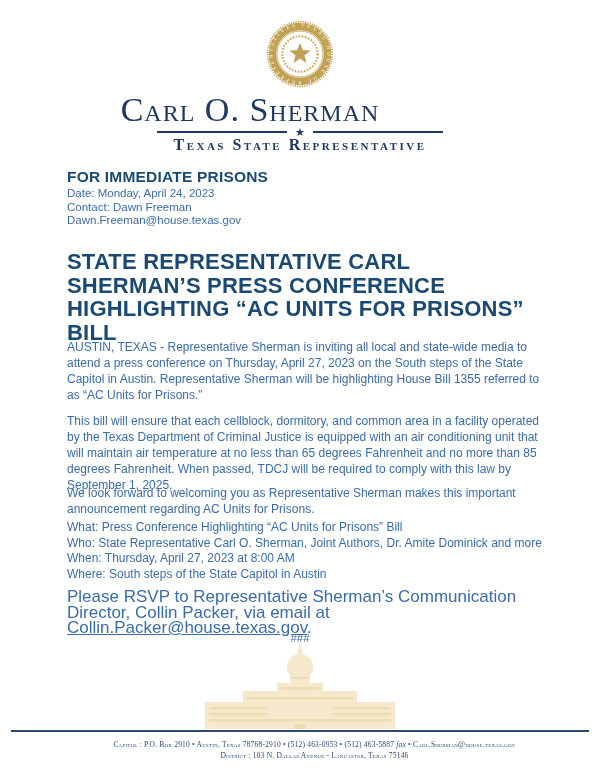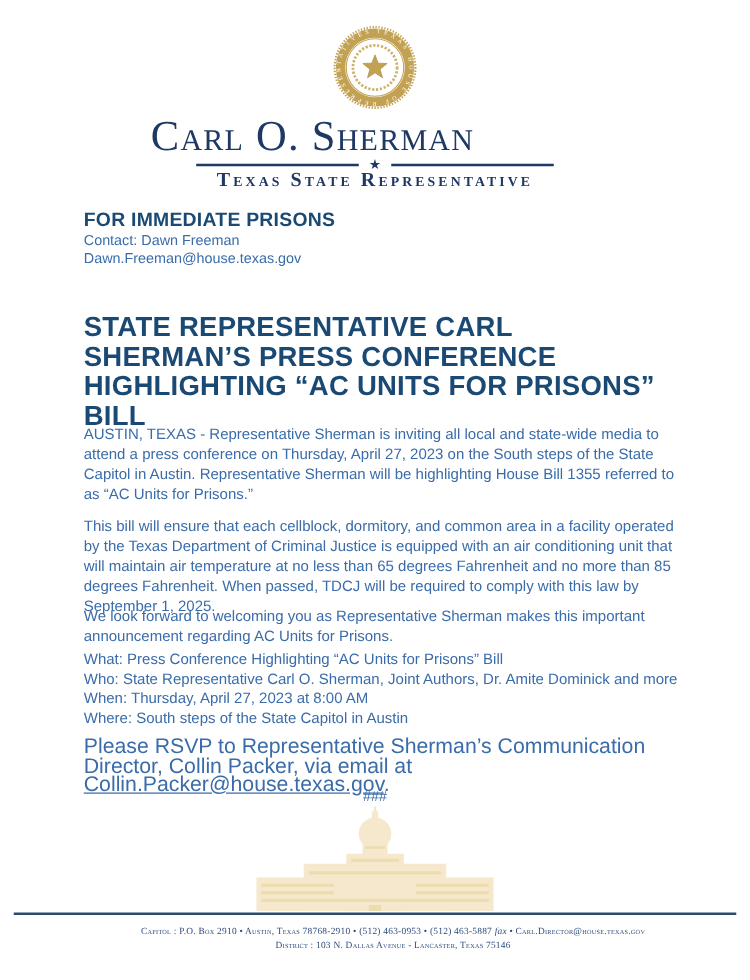--- a/index.html
+++ b/index.html
@@ -64,20 +64,21 @@
   <div class="abs rep-name">Carl O. Sherman</div>
   <div class="abs divider">
     <span class="line"></span>
     <span class="star">★</span>
     <span class="line"></span>
   </div>
   <div class="abs rep-subtitle">Texas State Representative</div>
 
   <div class="abs col release-label">FOR IMMEDIATE PRISONS</div>
   <div class="abs col release-lines">
+    <div>Date: Monday, April 24, 2023</div>
     <div>Contact: Dawn Freeman</div>
     <div>Dawn.Freeman@house.texas.gov</div>
   </div>
 
   <div class="abs col headline">STATE REPRESENTATIVE CARL SHERMAN’S PRESS CONFERENCE HIGHLIGHTING “AC UNITS FOR PRISONS” BILL</div>
 
   <div class="abs col para p1">AUSTIN, TEXAS - Representative Sherman is inviting all local and state-wide media to attend a press conference on Thursday, April 27, 2023 on the South steps of the State Capitol in Austin. Representative Sherman will be highlighting House Bill 1355 referred to as “AC Units for Prisons.”</div>
   <div class="abs col para p2">This bill will ensure that each cellblock, dormitory, and common area in a facility operated by the Texas Department of Criminal Justice is equipped with an air conditioning unit that will maintain air temperature at no less than 65 degrees Fahrenheit and no more than 85 degrees Fahrenheit. When passed, TDCJ will be required to comply with this law by September 1, 2025.</div>
   <div class="abs col para p3">We look forward to welcoming you as Representative Sherman makes this important announcement regarding AC Units for Prisons.</div>
 
@@ -109,16 +110,16 @@
         <rect x="128" y="68" width="58" height="2.5"></rect>
       <rect x="4" y="74" width="182" height="2.5"></rect>
       <rect x="42" y="52" width="106" height="2.5"></rect>
       <rect x="76" y="42" width="38" height="2.5"></rect>
       <rect x="87" y="32" width="16" height="2"></rect>
       <rect x="90" y="79" width="10" height="5"></rect>
     </g>
   </svg>
 
   <div class="abs rule"></div>
-  <div class="abs f-line f1"><b>Capitol :</b><span> P.O. Box 2910 • Austin, Texas 78768-2910 • (512) 463-0953 • (512) 463-5887 </span><span class="fax">fax</span><span> • Carl.Director@house.texas.gov</span></div>
+  <div class="abs f-line f1"><b>Capitol :</b><span> P.O. Box 2910 • Austin, Texas 78768-2910 • (512) 463-0953 • (512) 463-5887 </span><span class="fax">fax</span><span> • Carl.Sherman@house.texas.gov</span></div>
   <div class="abs f-line f2"><b>District :</b><span> 103 N. Dallas Avenue - Lancaster, Texas 75146</span></div>
 
 </div>
 
 </body></html>

